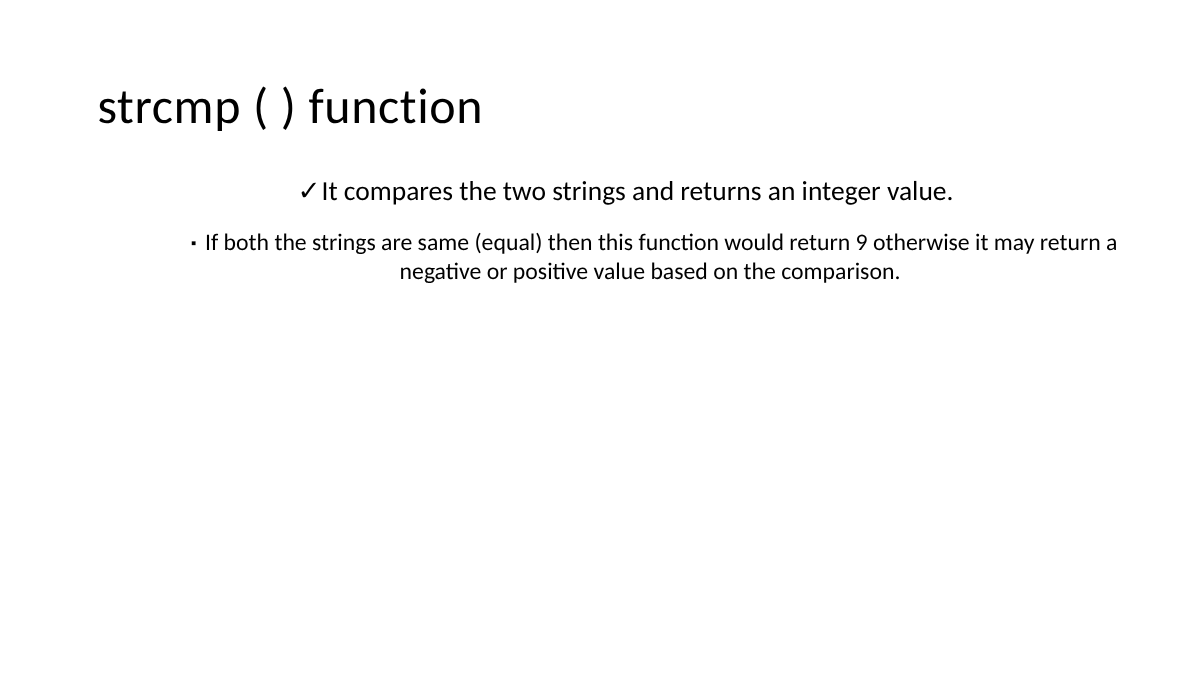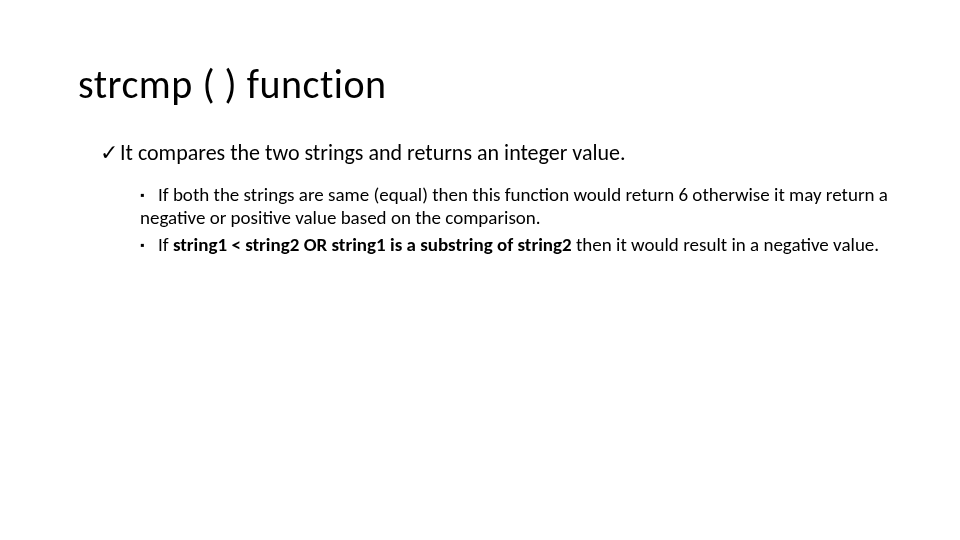--- a/index.html
+++ b/index.html
@@ -26,20 +26,21 @@
     font-family: "Calibri Light", "Calibri", "Segoe UI", Arial, sans-serif;
     letter-spacing: 0.5px;
   }
   .body {
     position: absolute;
     left: 100px;
     top: 140px;
     right: 60px;
     font-size: 20px;
     line-height: 1.2;
+    text-align: center;
   }
   .lvl1 {
     margin: 0 0 18px 0;
     font-size: 22px;
   }
   .lvl2 {
     margin: 0 0 4px 40px;
     font-size: 19px;
   }
   .lvl1b {
@@ -71,24 +72,21 @@
 
   <div class="title">strcmp ( ) function</div>
 
   <div class="body">
 
     <div class="lvl1">
       <span class="check">✓</span><span>It compares the two strings and returns an integer value.</span>
     </div>
 
     <div class="lvl2">
-      <span class="square">▪</span><span>If both the strings are same (equal) then this function would return 6 otherwise it may return a negative or positive value based on the comparison.</span>
+      <span class="square">▪</span><span>If both the strings are same (equal) then this function would return 9 otherwise it may return a negative or positive value based on the comparison.</span>
     </div>
 
-    <div class="lvl2">
-      <span class="square">▪</span><span>If </span><b>string1 &lt; string2 OR string1 is a substring of string2</b><span> then it would result in a negative value.</span>
-    </div>
 
 
 
 
   </div>
 </div>
 
 </body></html>

